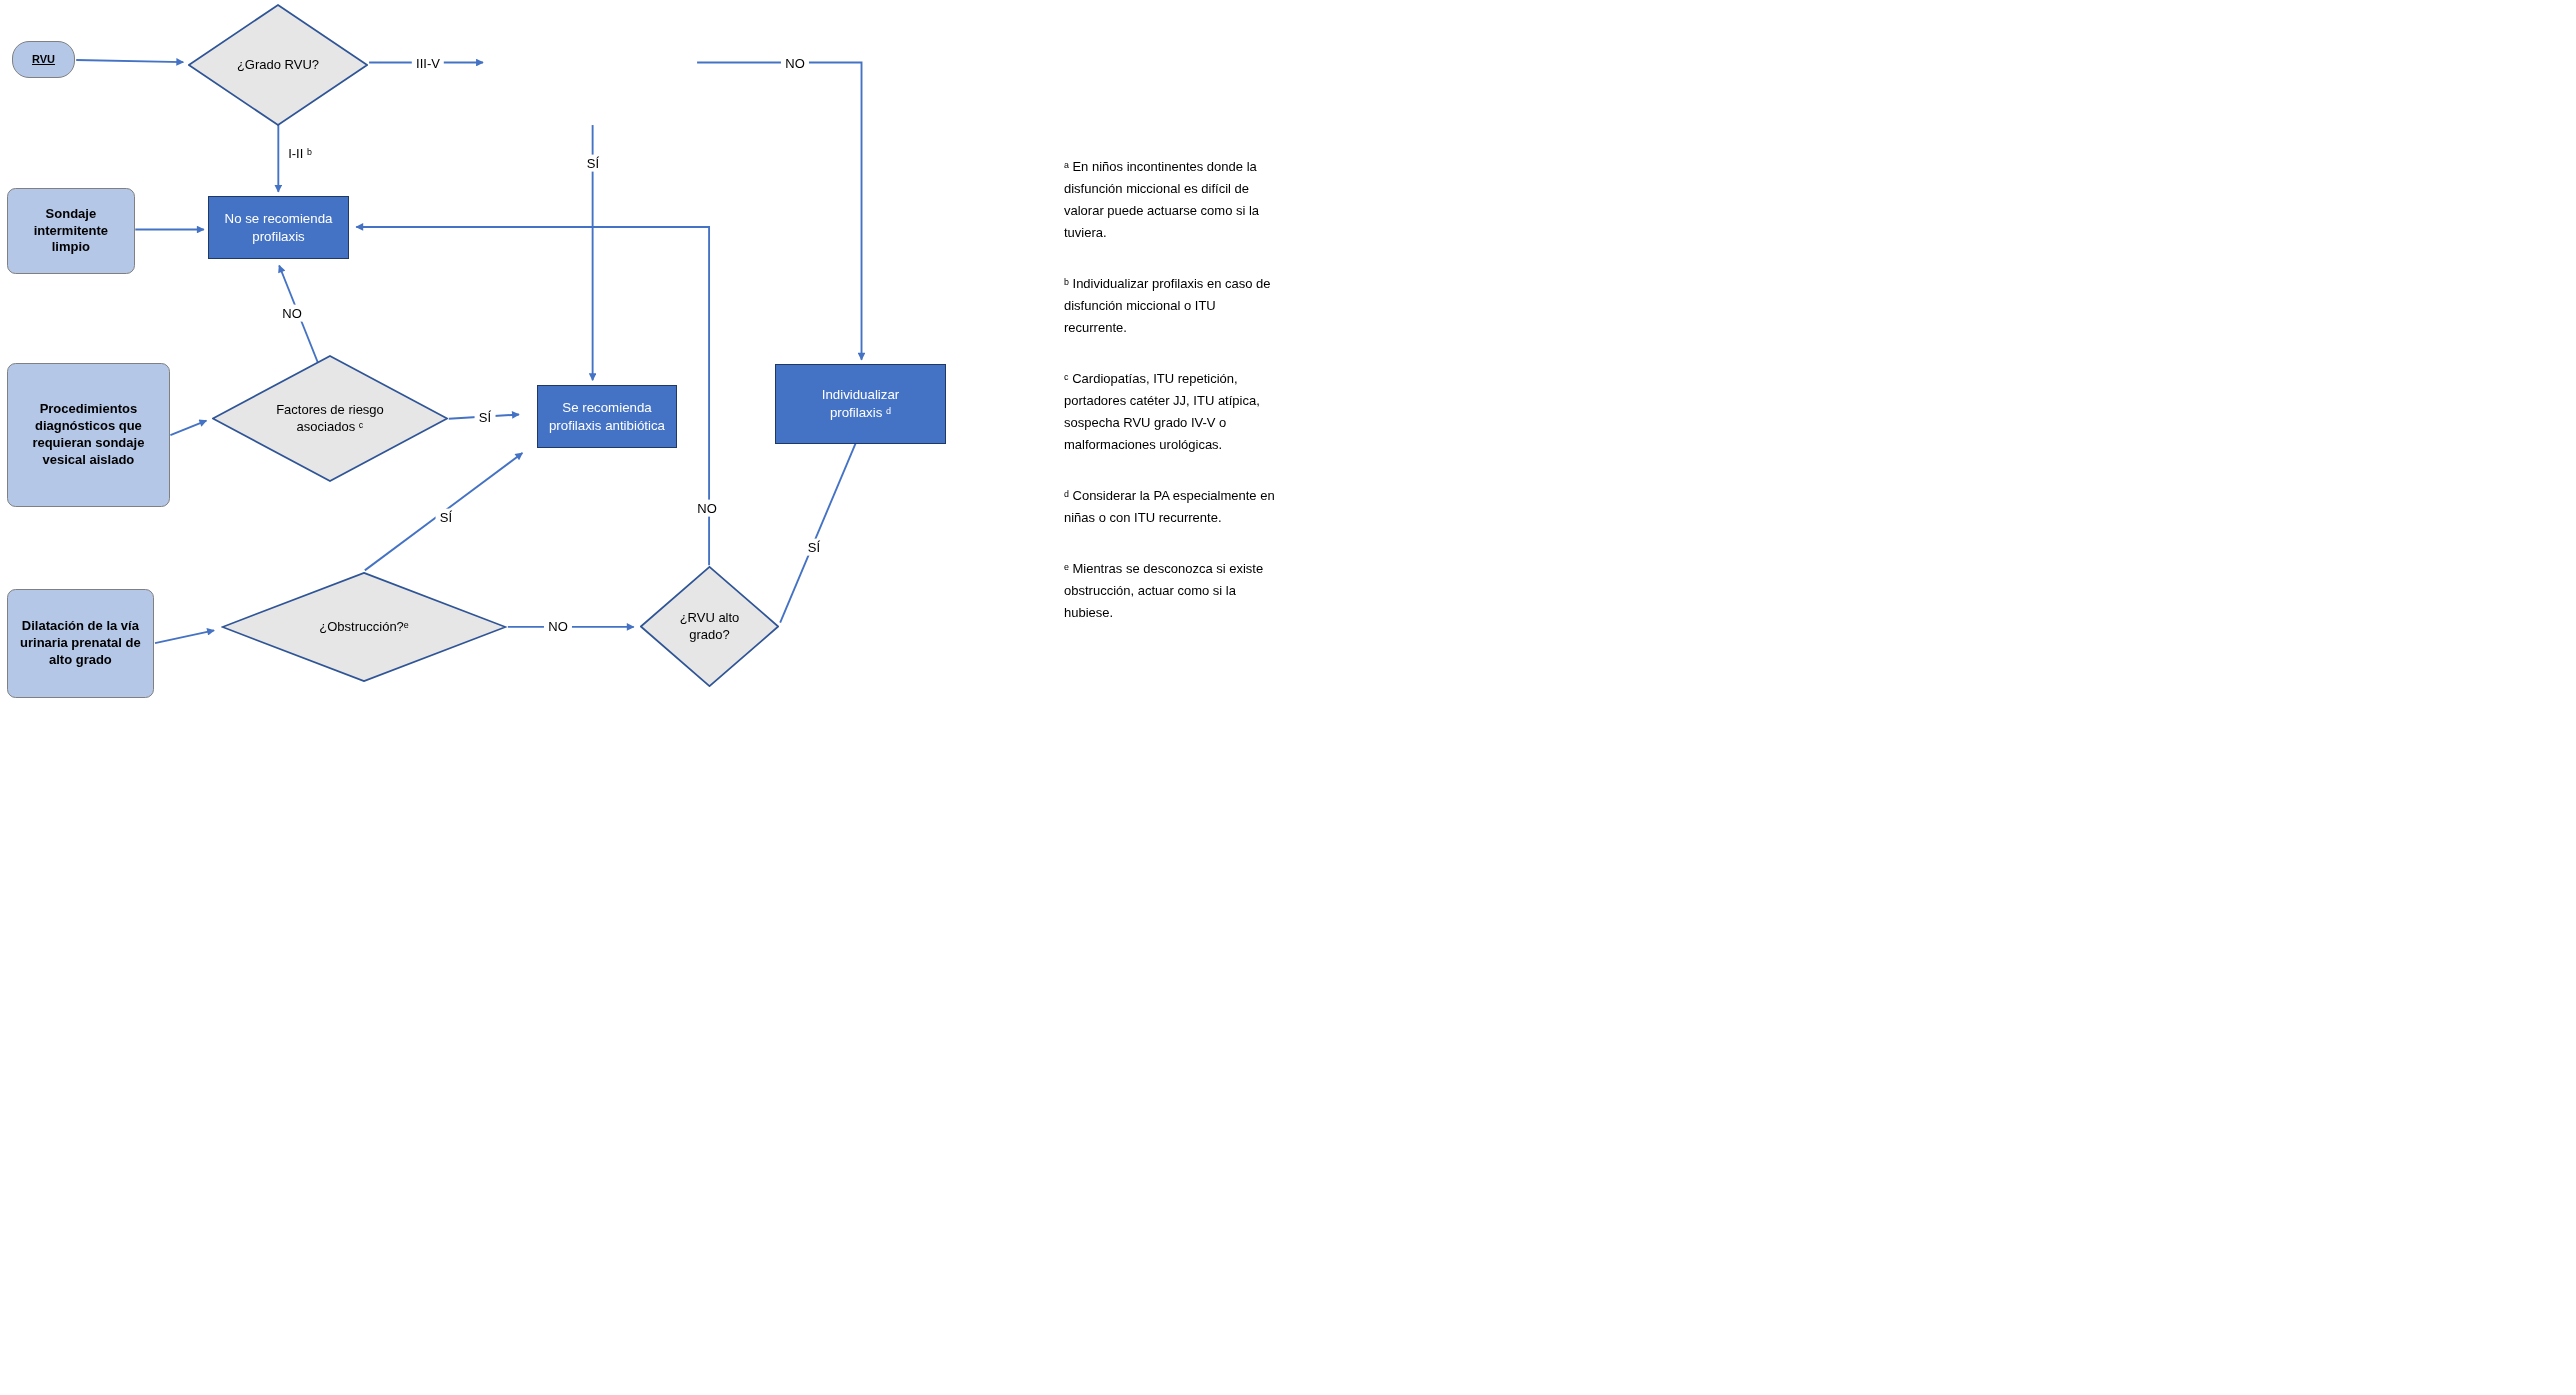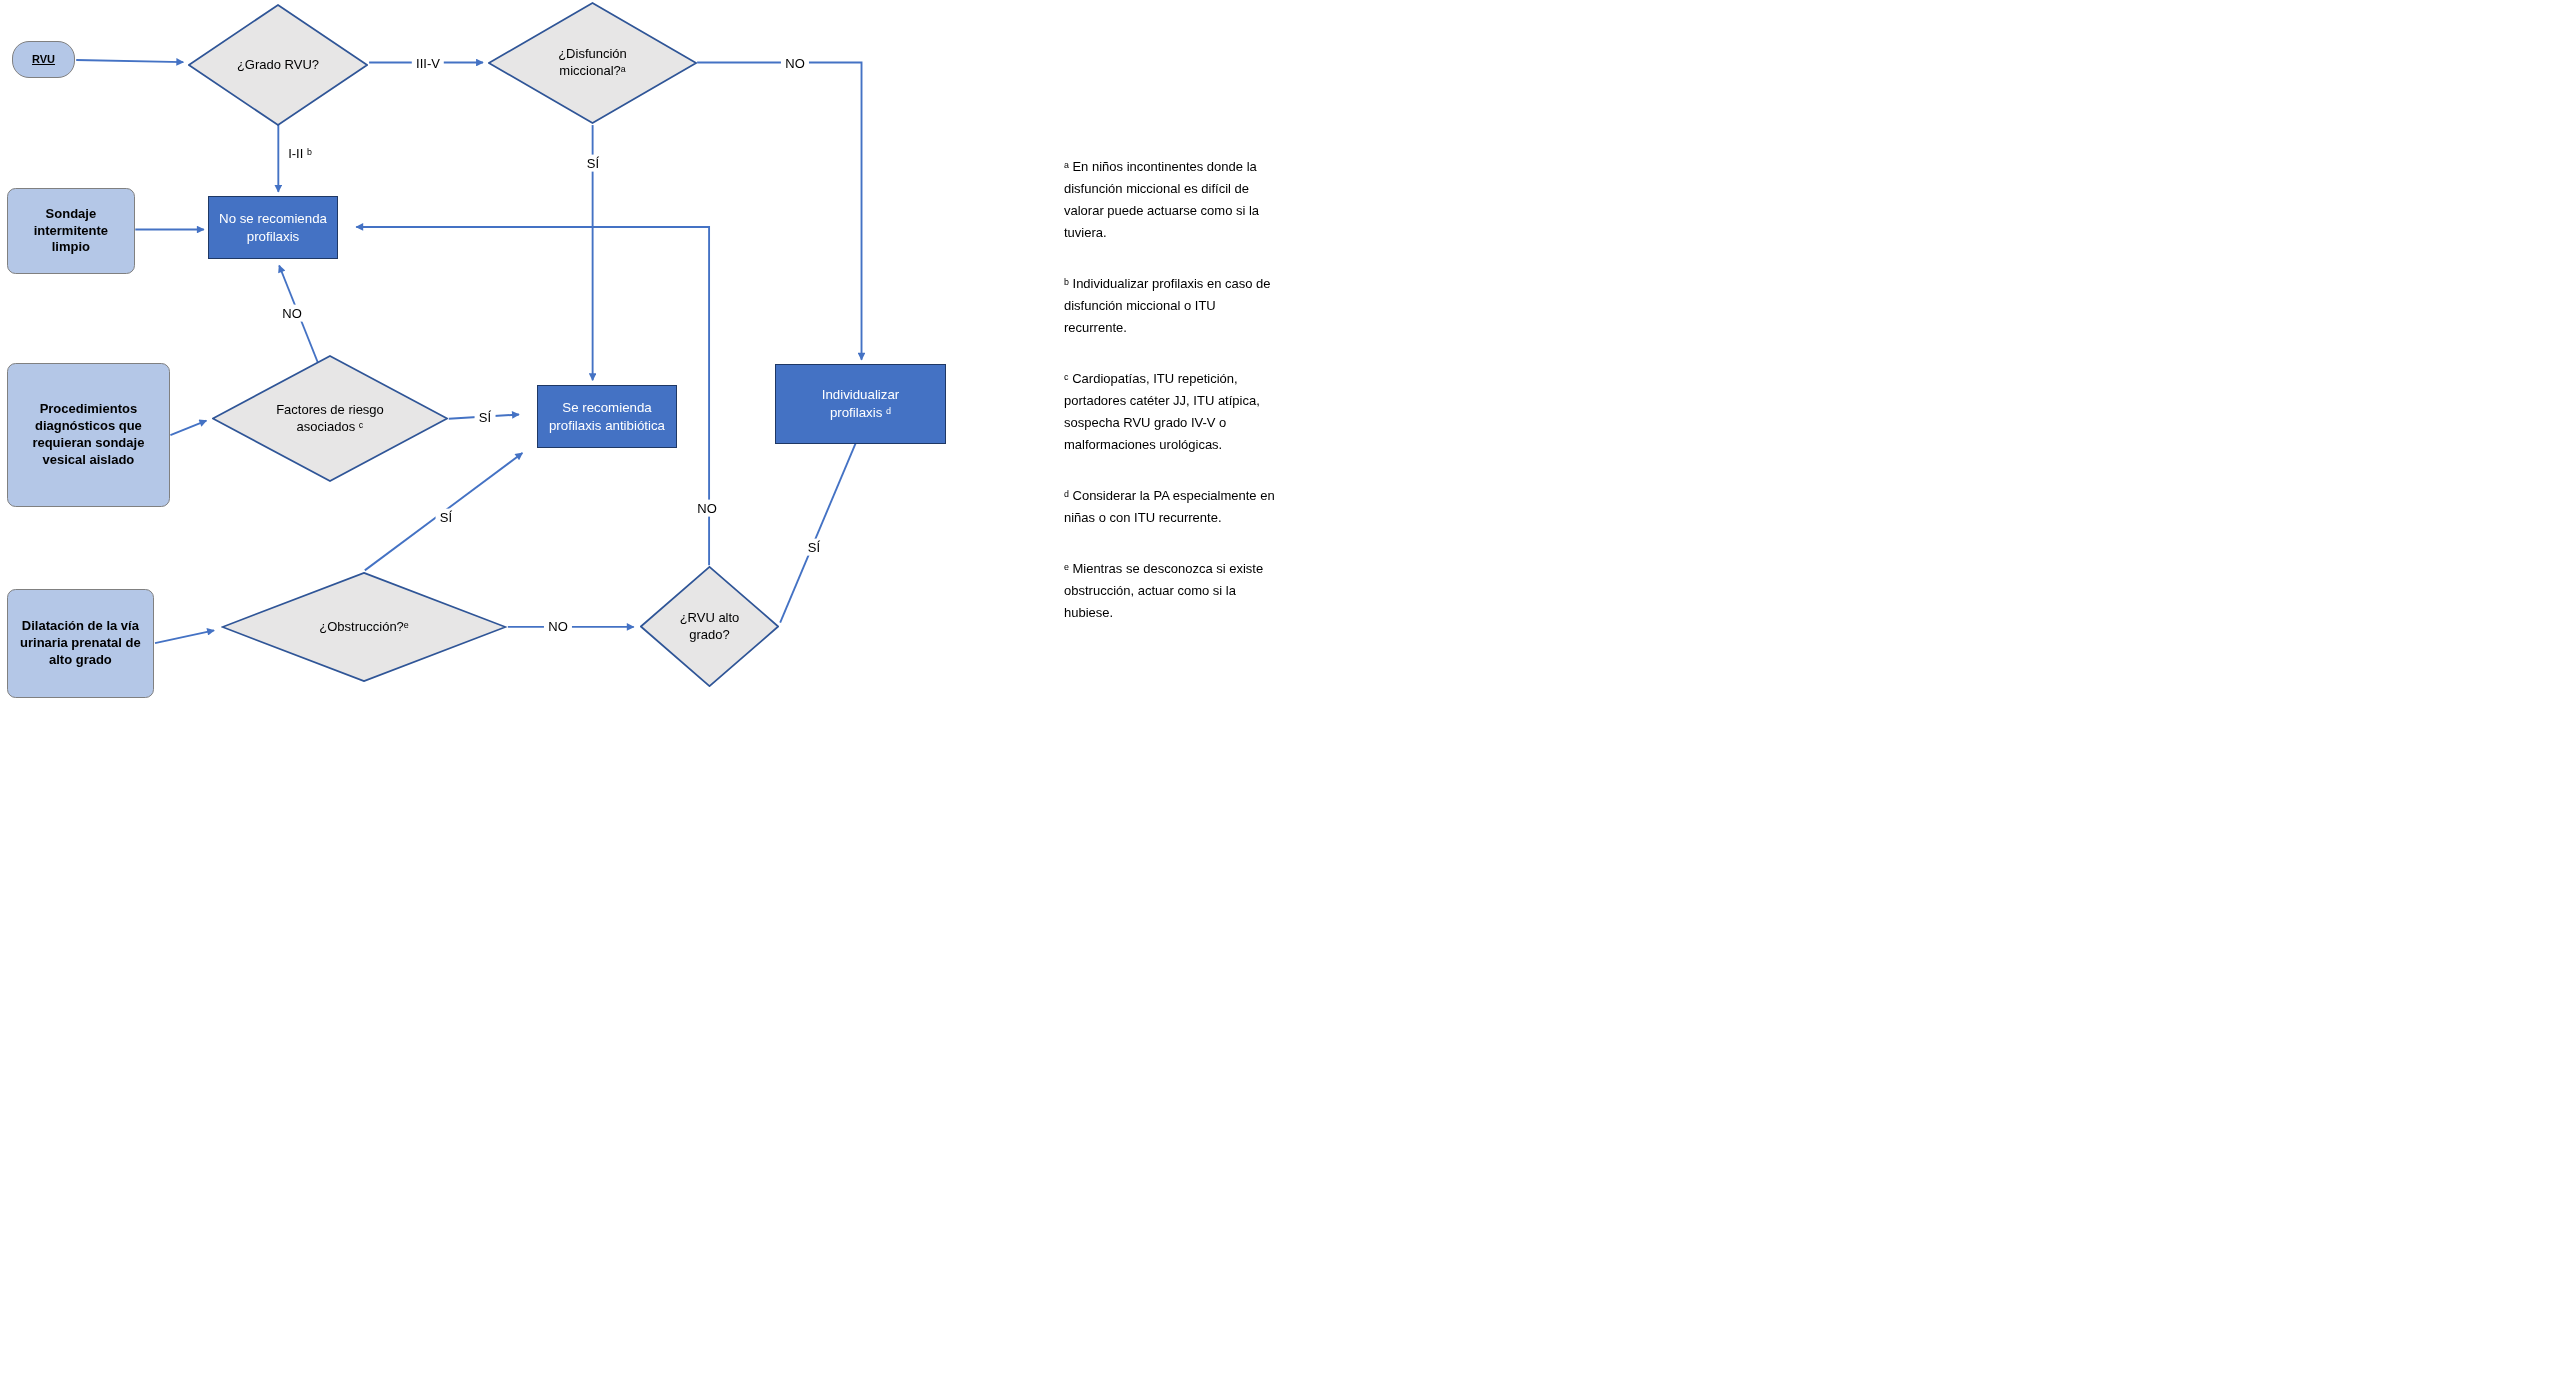--- a/index.html
+++ b/index.html
@@ -59,28 +59,22 @@
     <span>RVU</span>
   </div>
 
   <div class="node diamond" style="left:188px;top:4px;width:180px;height:122px;">
     <svg viewBox="0 0 210 142">
       <polygon points="105,1 209,71 105,141 1,71" fill="#e7e6e6" stroke="#2f5597" stroke-width="2"></polygon>
     </svg>
     <div class="dtext">¿Grado RVU?</div>
   </div>
 
-  <div class="node diamond" style="left:488px;top:1.7px;width:209px;height:122px;">
-    <svg viewBox="0 0 244 142">
-      <polygon points="122,1 243,71 122,141 1,71" fill="#e7e6e6" stroke="#2f5597" stroke-width="2"></polygon>
-    </svg>
-    <div class="dtext" style="padding:0 41px;">¿Disfunción miccional?ᵃ</div>
-  </div>
 
-  <div class="node action" style="left:208px;top:196px;width:130px;height:63px;">
+  <div class="node action" style="left:208px;top:196px;width:141px;height:63px;">
     <span>No se recomienda profilaxis</span>
   </div>
 
   <div class="node startbox" style="left:6.9px;top:188px;width:128px;height:86px;">
     <span>Sondaje intermitente limpio</span>
   </div>
 
   <div class="node startbox" style="left:6.9px;top:363px;width:163px;height:144px;">
     <span>Procedimientos diagnósticos que requieran sondaje vesical aislado</span>
   </div>

